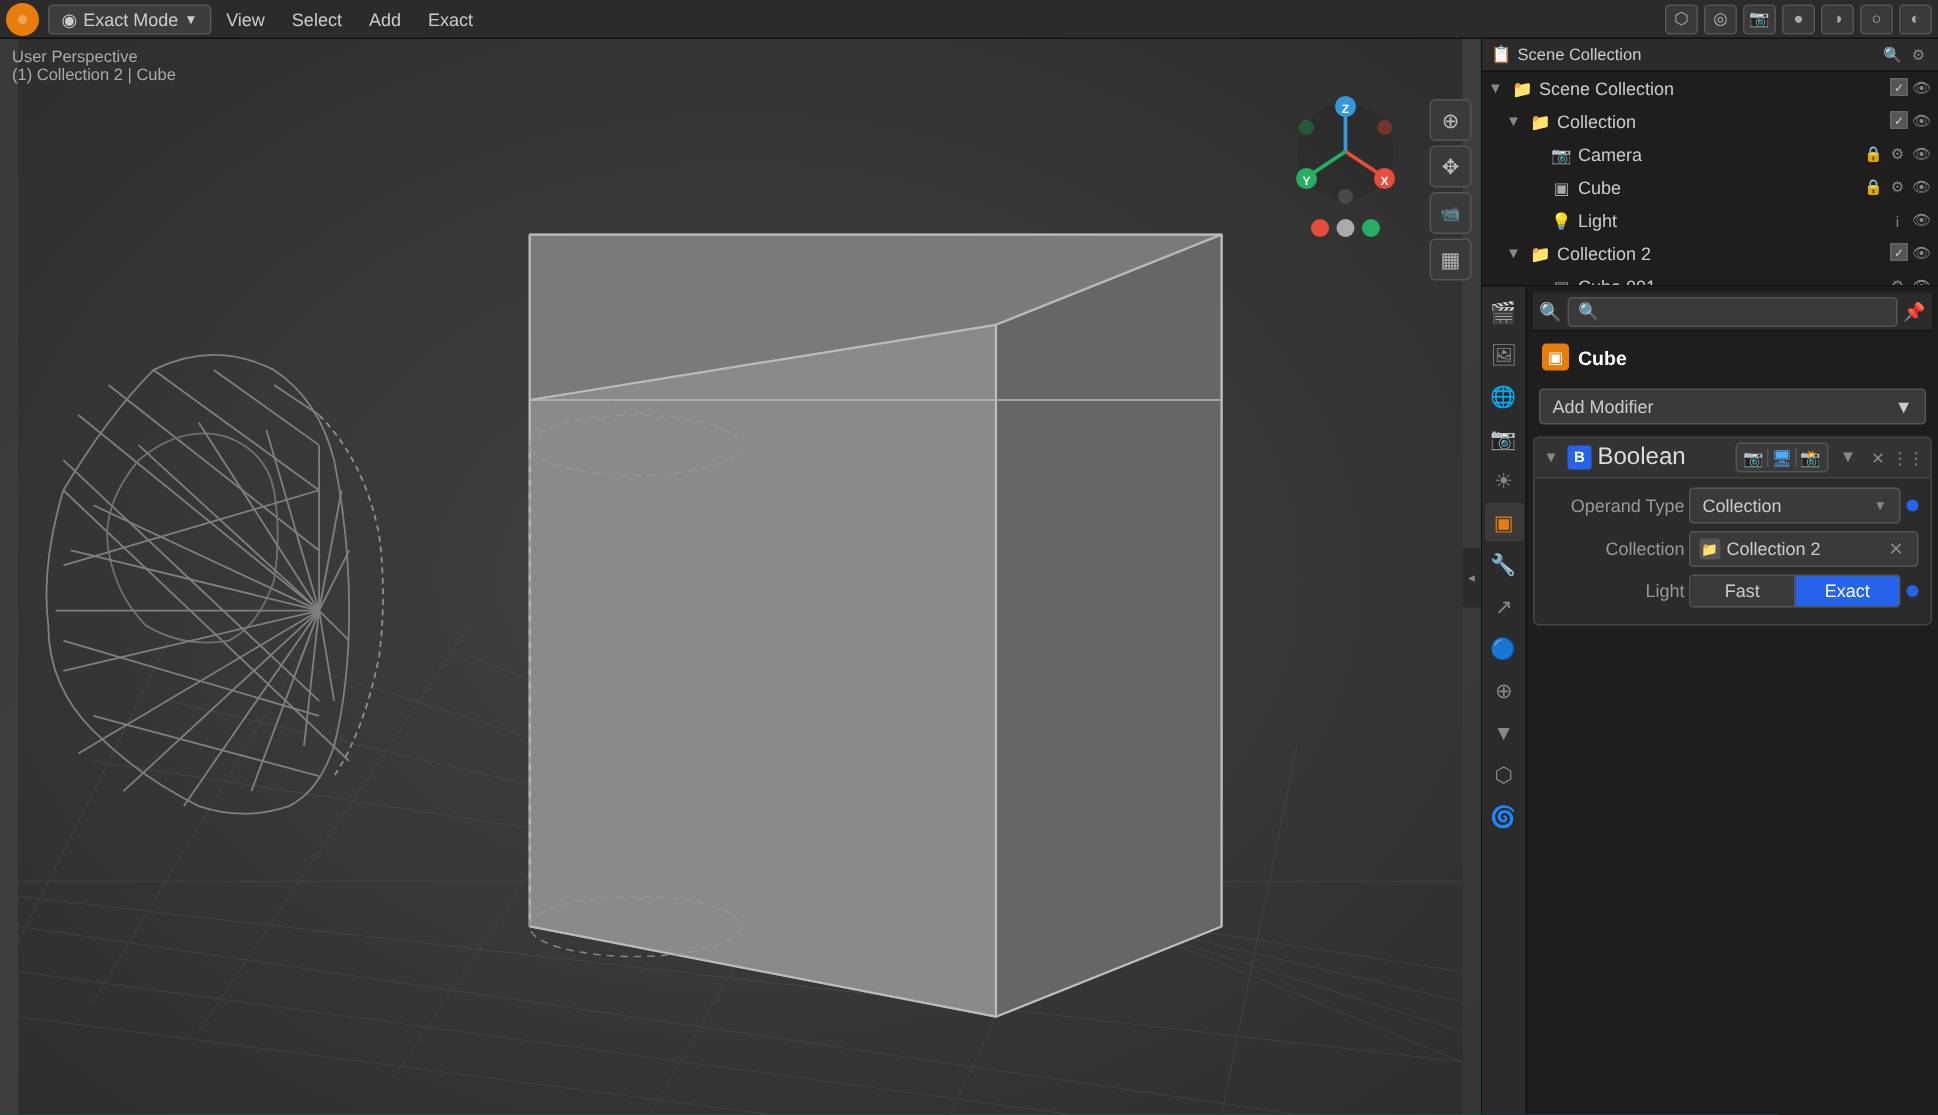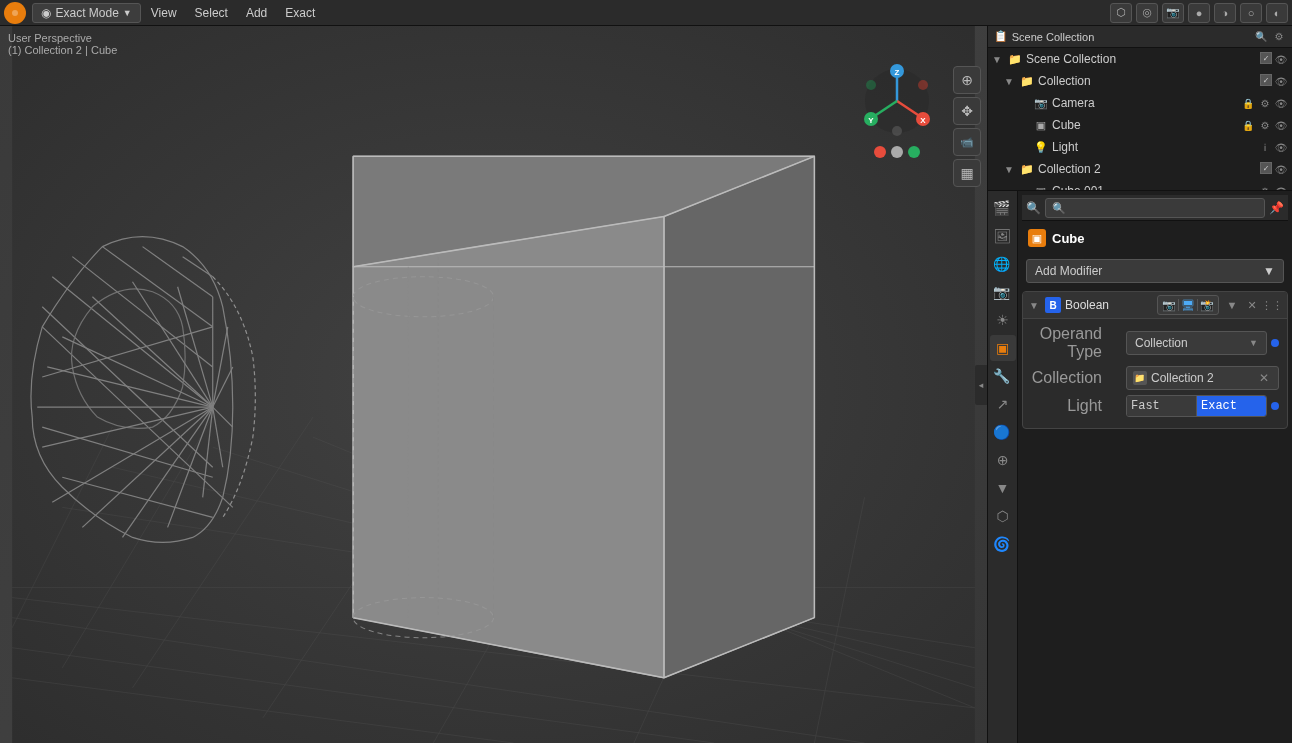--- a/index.html
+++ b/index.html
@@ -294,21 +294,21 @@
       gap: 4px;
       border-bottom: 1px solid #444;
     }
     .mod-icon {
       width: 16px; height: 16px;
       background: #555;
       border-radius: 2px;
       display: flex; align-items: center; justify-content: center;
       font-size: 9px; color: #ccc;
     }
-    .mod-name { flex: 1; font-size: 12px; color: #ddd; }
+    .mod-name { flex: 1; font-size: 16px; color: #ddd; }
     .mod-header-icons { display: flex; gap: 2px; align-items: center; }
     .mod-header-icon {
       width: 18px; height: 18px;
       display: flex; align-items: center; justify-content: center;
       font-size: 11px; color: #888; cursor: pointer;
       border-radius: 2px;
     }
     .mod-header-icon.active { color: #4dabf7; }
 
     .modifier-body { padding: 6px 8px; }
@@ -334,22 +334,22 @@
     .bool-op-btn.active {
       background: #2563eb;
       color: white;
     }
 
     
     .prop-row {
       display: flex; align-items: center; margin-bottom: 5px;
     }
     .prop-label {
-      width: 95px; font-size: 16px; color: #999; text-align: right;
-      padding-right: 24px;
+      width: 95px; font-size: 12px; color: #999; text-align: right;
+      padding-right: 3px;
     }
     .prop-value {
       flex: 1;
       background: #3a3a3a;
       border: 1px solid #555;
       border-radius: 3px;
       padding: 3px 8px;
       font-size: 12px;
       color: #ccc;
       display: flex; align-items: center; gap: 4px;
@@ -385,22 +385,22 @@
     
     .solver-btns {
       flex: 1;
       display: flex; gap: 0;
       border-radius: 3px; overflow: hidden;
       border: 1px solid #555;
     }
     .solver-btn {
       flex: 1; padding: 3px 4px;
       background: #3a3a3a; color: #ccc;
-      cursor: pointer; text-align: left; font-size: 12px;
-      border: none; border-right: 1px solid #555; font-family: Liberation Mono, monospace;
+      cursor: pointer; text-align: center; font-size: 12px;
+      border: none; border-right: 1px solid #555;
     }
     .solver-btn:last-child { border-right: none; }
     .solver-btn.active { background: #2563eb; color: white; }
   </style>
 </head>
 <body>
 
 <div class="top-bar">
   <div class="top-bar-logo">
     <svg width="14" height="14" viewBox="0 0 14 14">

